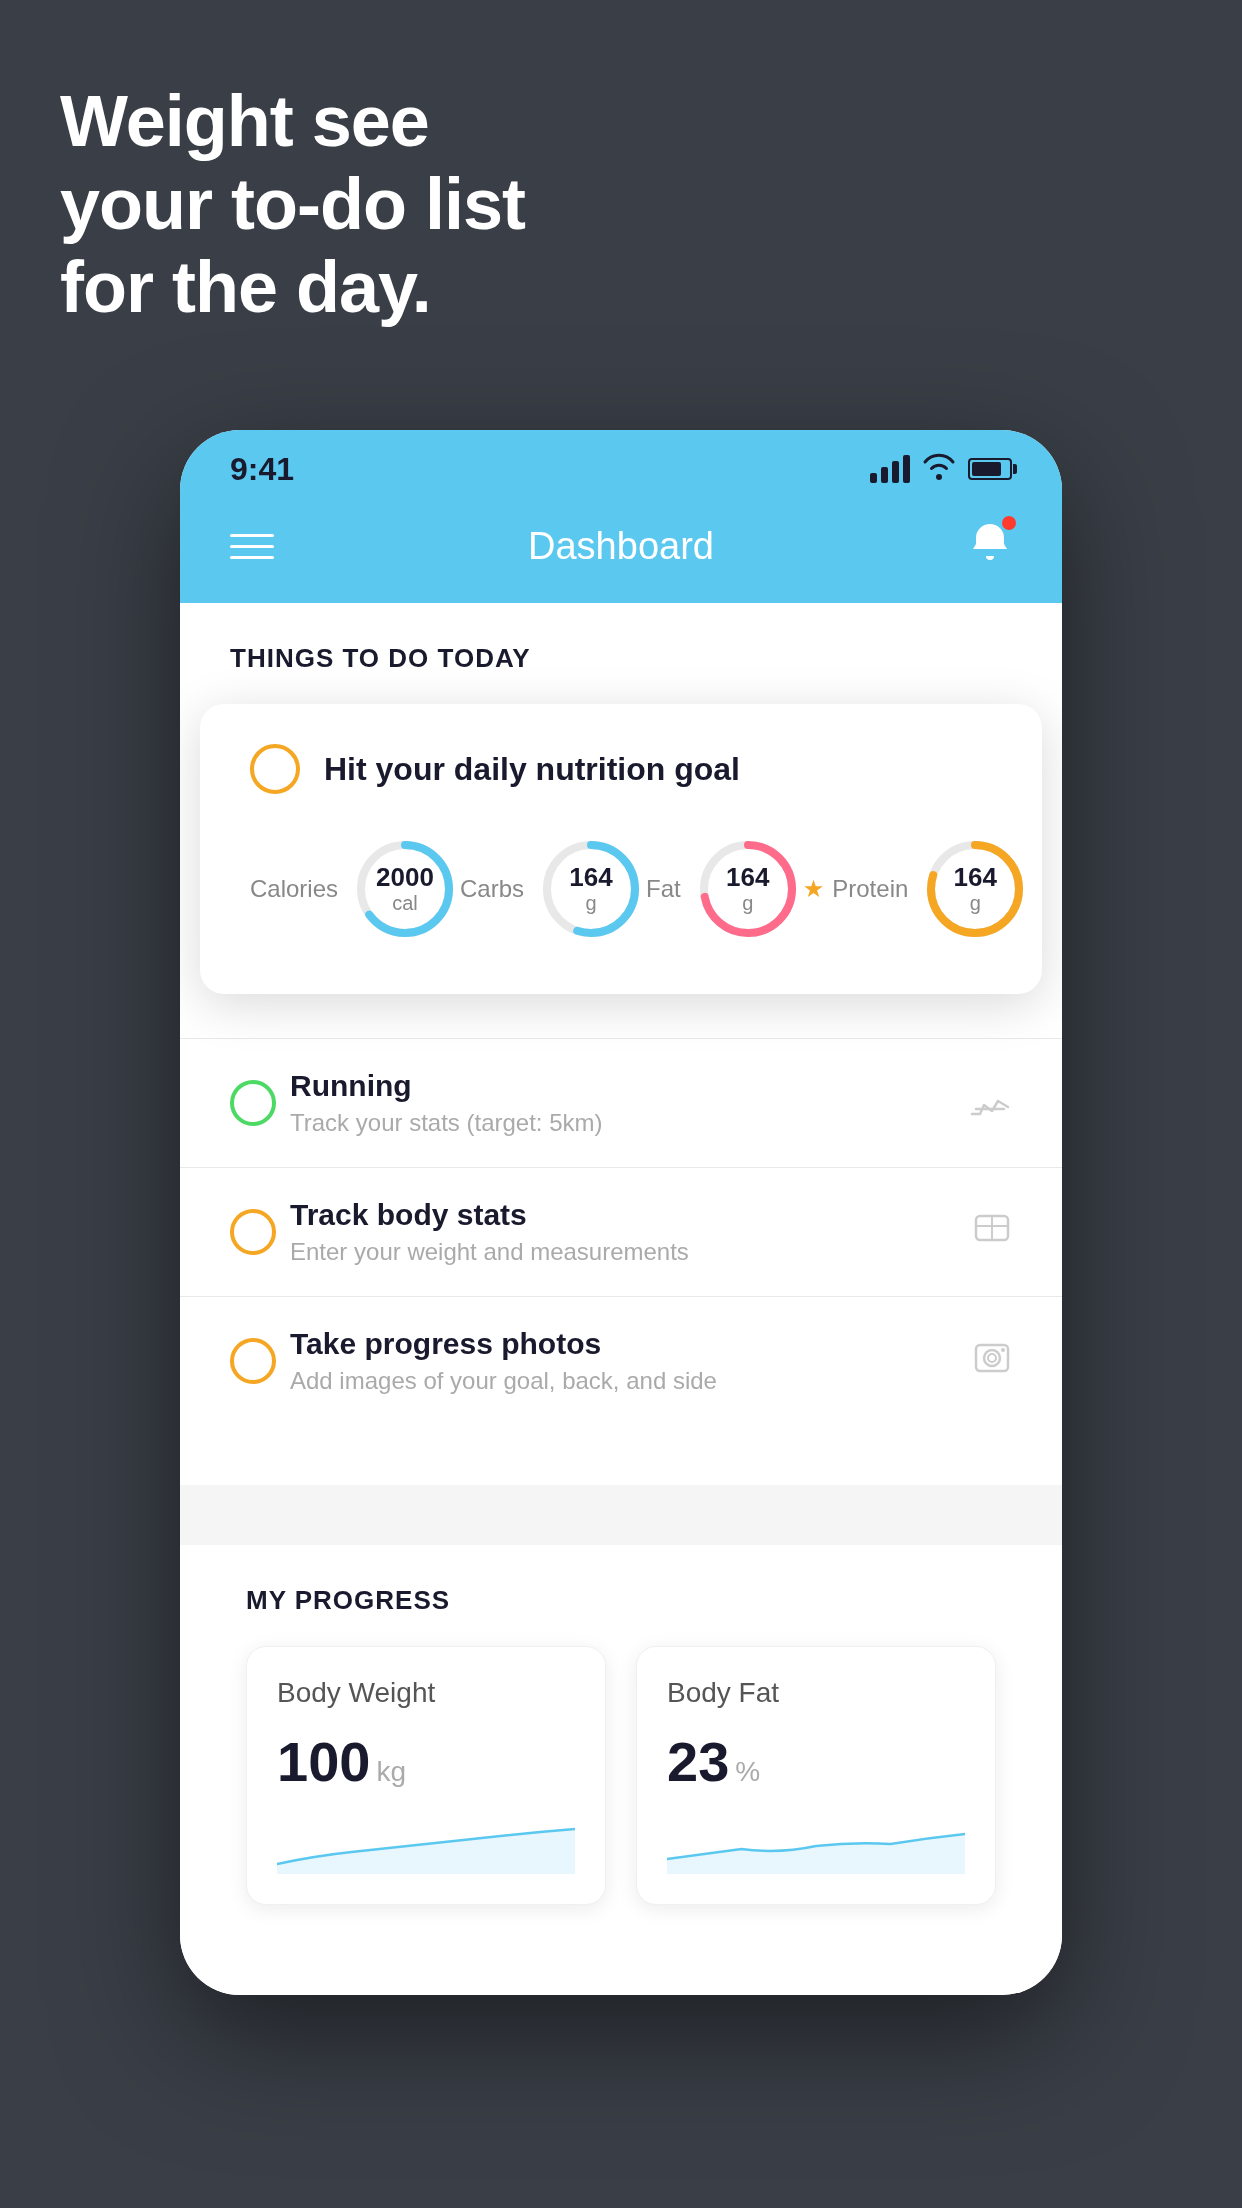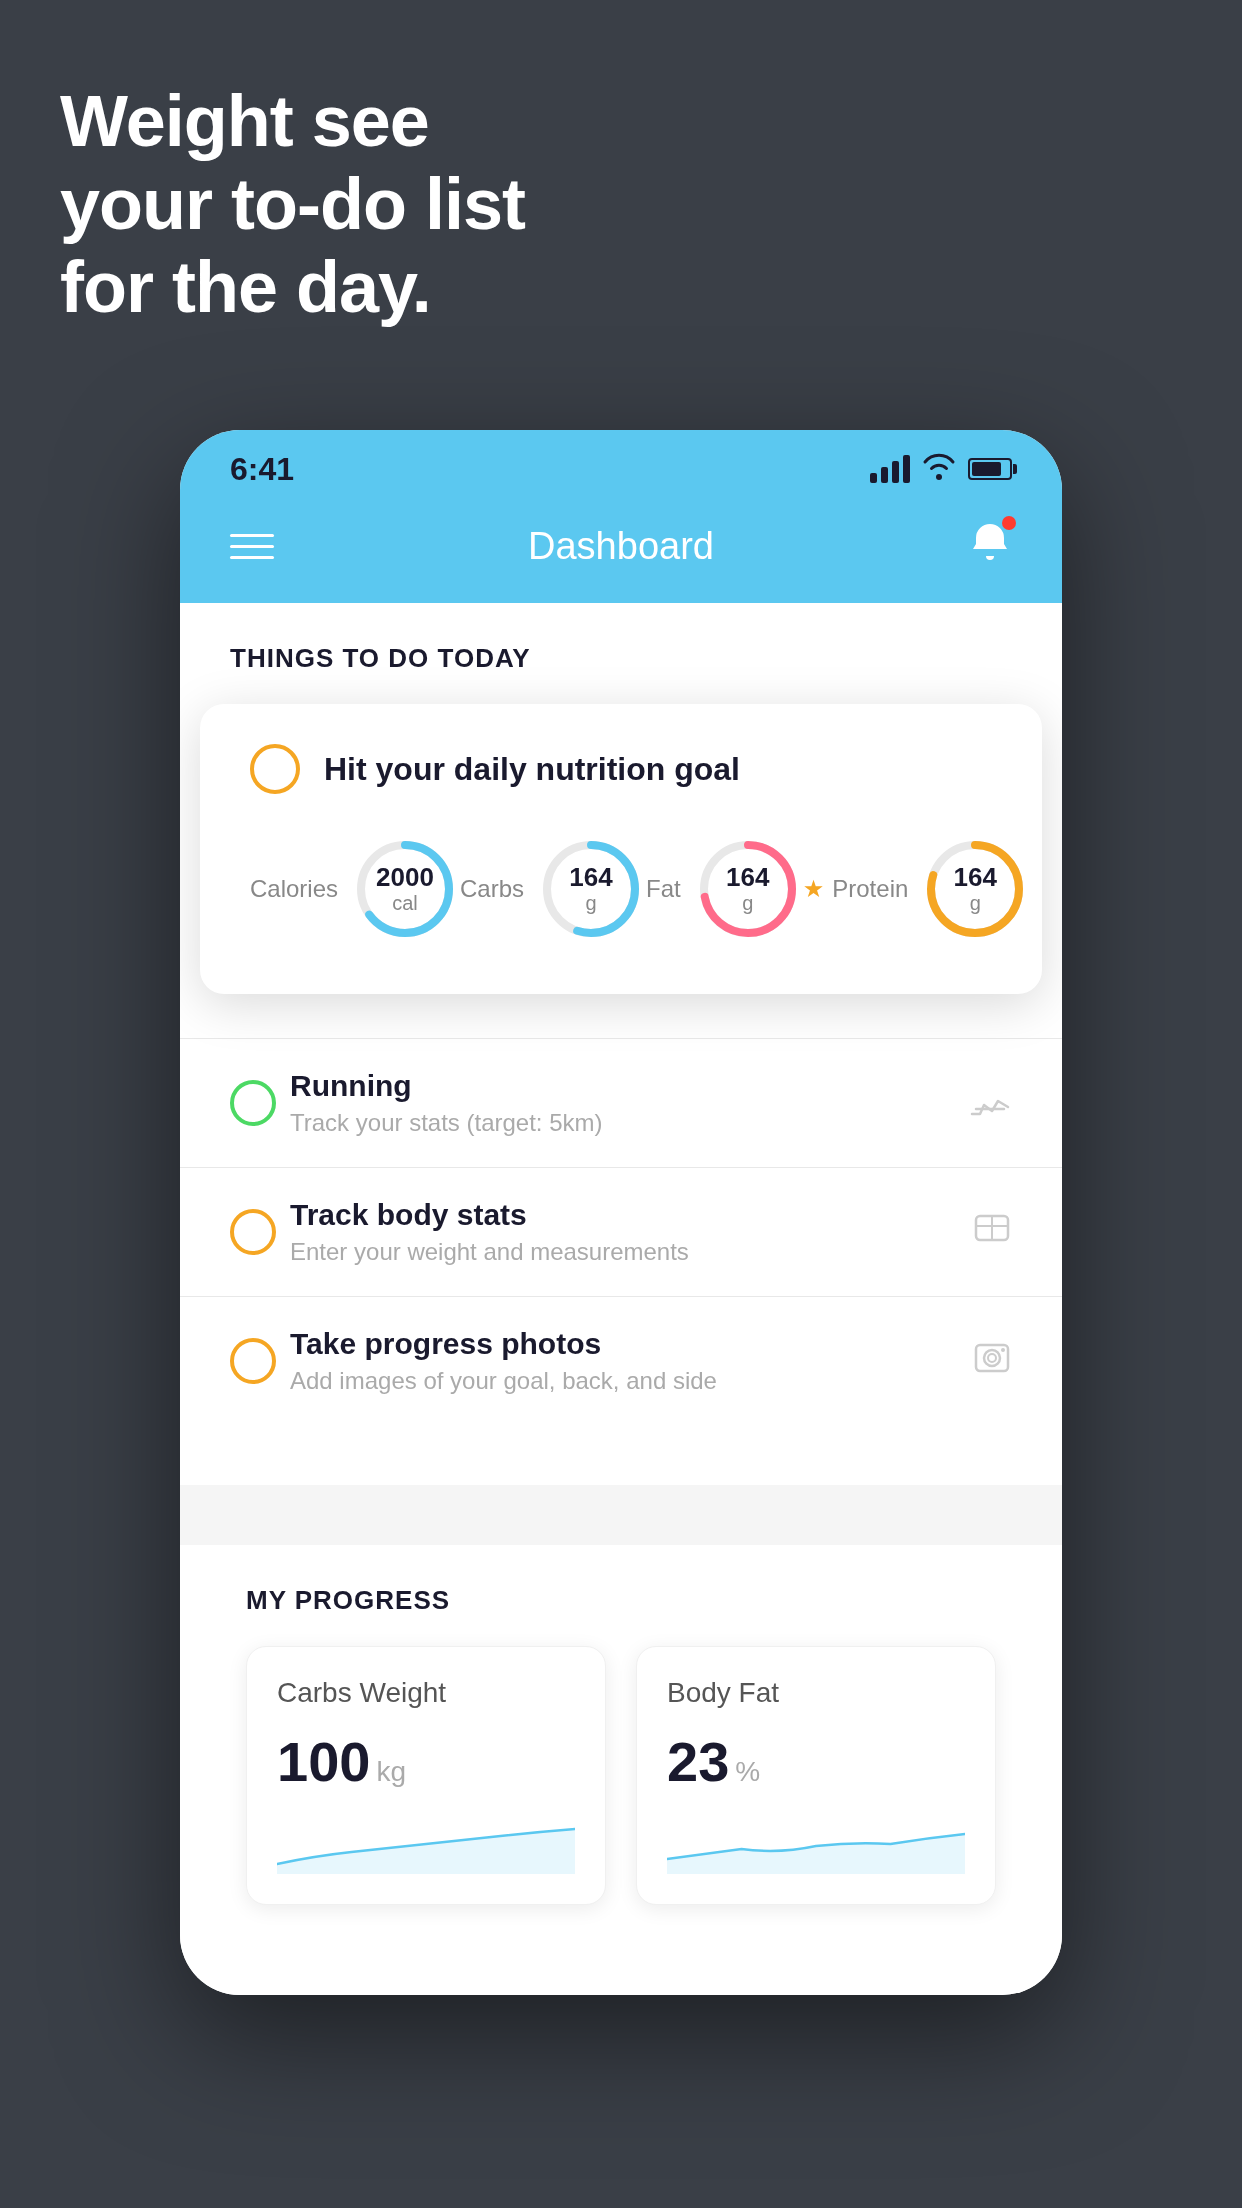--- a/index.html
+++ b/index.html
@@ -350,21 +350,21 @@
 
 <div class="hero-text">
   <div>Weight see</div>
   <div>your to-do list</div>
   <div>for the day.</div>
 </div>
 
 <div class="phone">
 
   <div class="status-bar">
-    <span class="status-time">6:41</span>
+    <span class="status-time">9:41</span>
     <div class="status-icons">
       <div class="signal-bars">
         <div class="signal-bar" style="height:10px"></div>
         <div class="signal-bar" style="height:16px"></div>
         <div class="signal-bar" style="height:22px"></div>
         <div class="signal-bar" style="height:28px"></div>
       </div>
       <span class="wifi-icon">
         <svg width="34" height="28" viewBox="0 0 34 28" fill="none">
           <path d="M17 22a3 3 0 1 1 0 6 3 3 0 0 1 0-6z" fill="#1a1a2e"></path>
@@ -517,21 +517,21 @@
   </div>
 
   <div style="height:60px; background:white;"></div>
 
   <div class="progress-section">
     <div class="section-header">MY PROGRESS</div>
 
     <div class="progress-cards">
 
       <div class="progress-card">
-        <div class="progress-card-title">Carbs Weight</div>
+        <div class="progress-card-title">Body Weight</div>
         <div class="progress-value-row">
           <span class="progress-number">100</span>
           <span class="progress-unit">kg</span>
         </div>
         <div class="progress-chart">
           <svg class="chart-svg" viewBox="0 0 320 60" preserveAspectRatio="none">
             <path d="M0 50 Q40 42 80 38 Q120 34 160 30 Q200 26 240 22 Q280 18 320 15" stroke="#5bc8f0" stroke-width="2.5" fill="none" stroke-linecap="round"></path>
             <path d="M0 50 Q40 42 80 38 Q120 34 160 30 Q200 26 240 22 Q280 18 320 15 L320 60 L0 60 Z" fill="rgba(91,200,240,0.15)"></path>
           </svg>
         </div>

